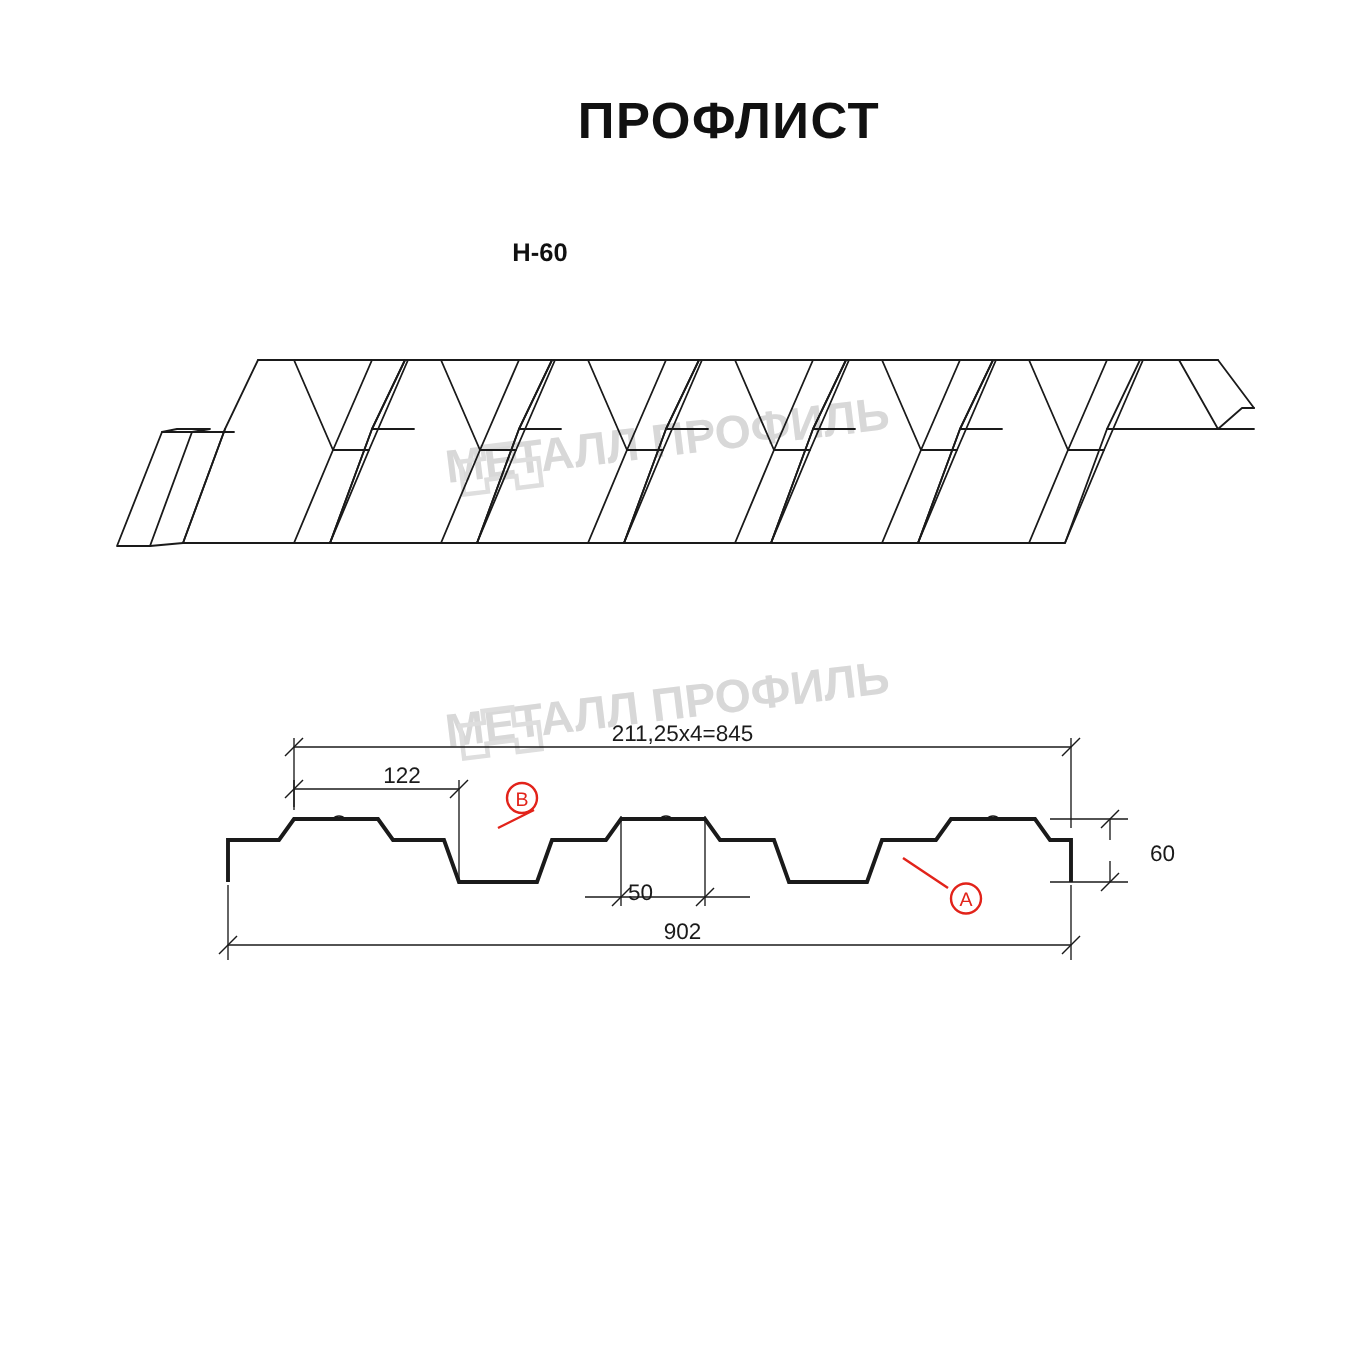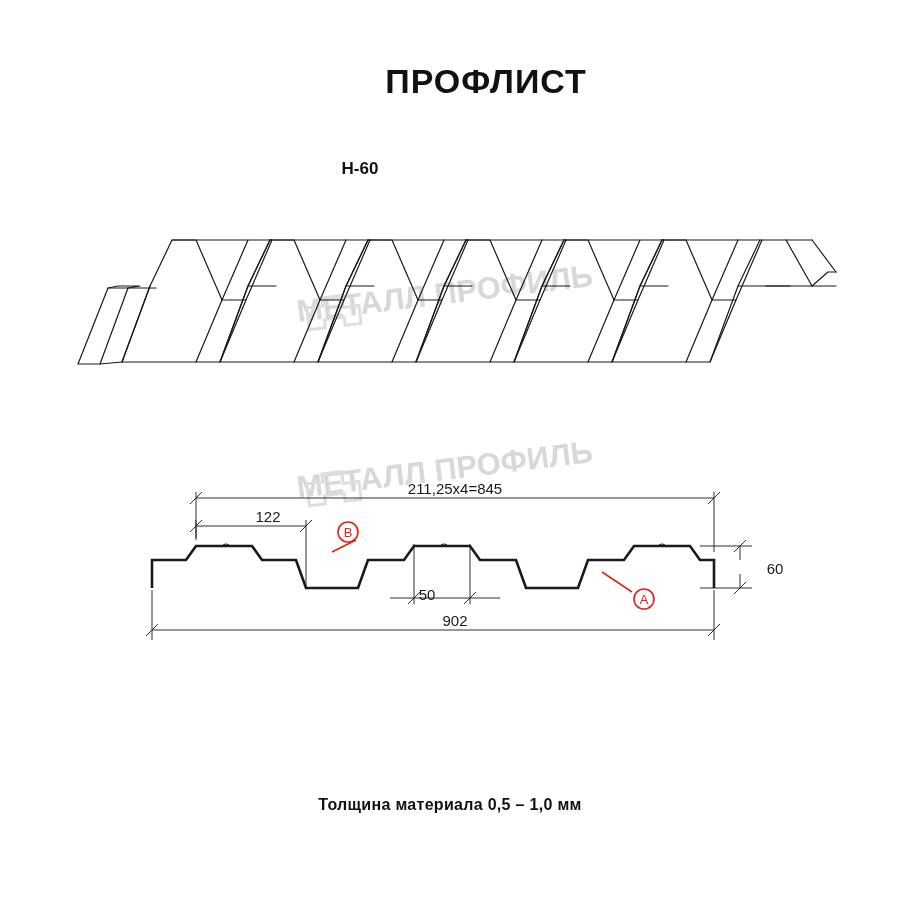--- a/index.html
+++ b/index.html
@@ -247,15 +247,14 @@
     </g>
 
     <g>
       <path d="M602 572 L632 592" stroke="#e2231a" stroke-width="1.6" fill="none"></path>
       <circle cx="644" cy="599" r="10" stroke="#e2231a" stroke-width="1.6" fill="#ffffff"></circle>
       <text x="644" y="604" font-size="13" text-anchor="middle" fill="#e2231a" font-family="Liberation Sans, sans-serif">A</text>
     </g>
 
   </svg>
 
-  <div class="footnote">Толщина материала 0,5 – 1,0 мм</div>
 
 </div>
 
 </body></html>

